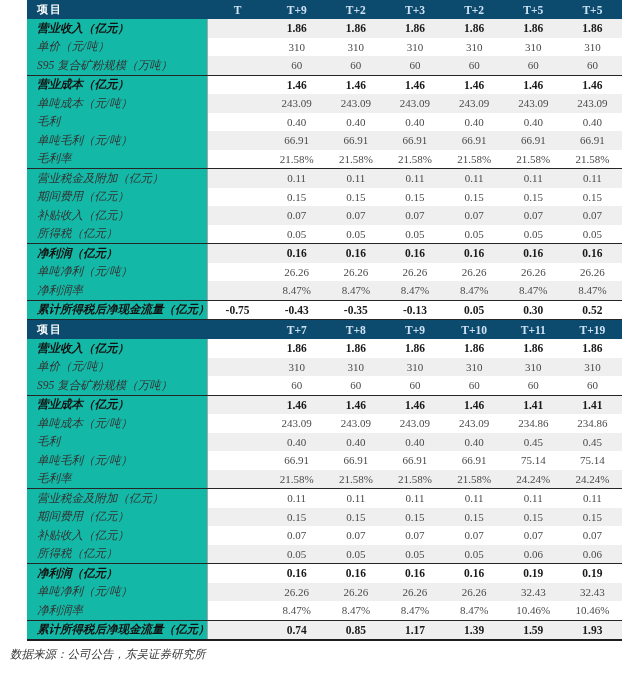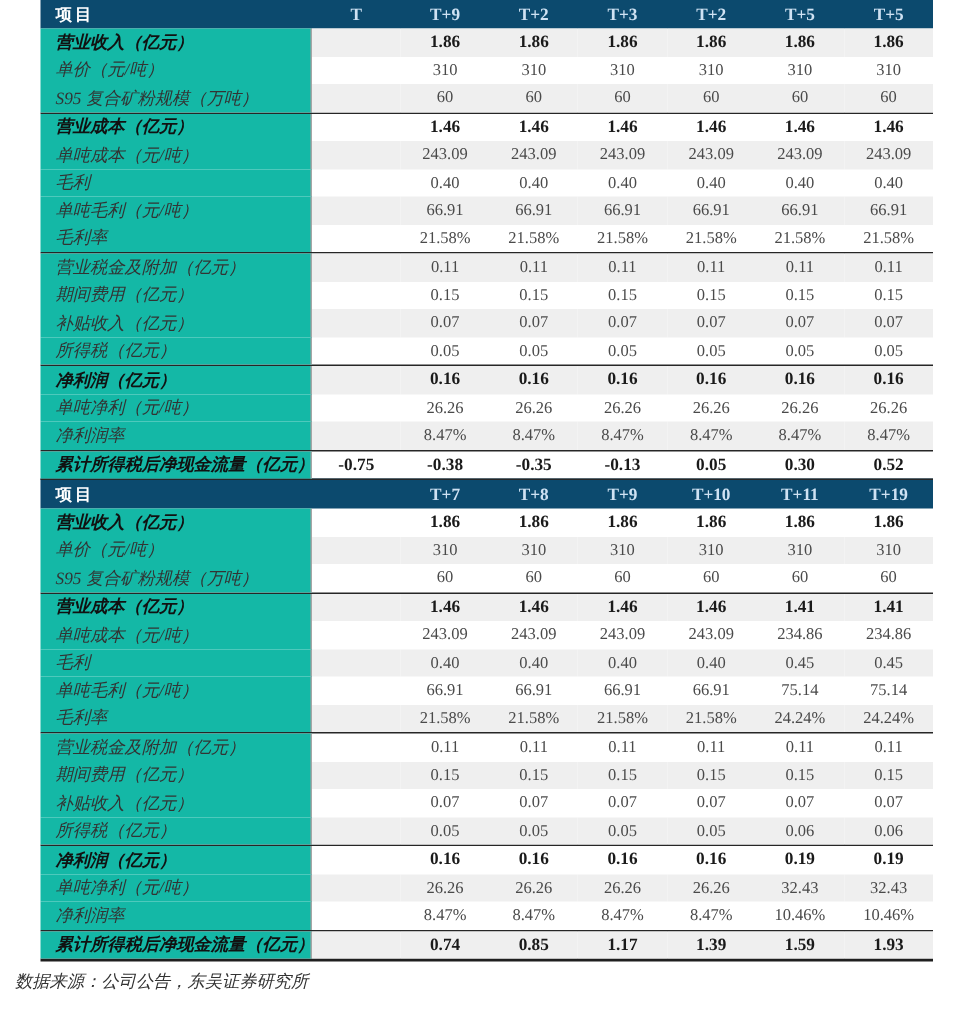--- a/index.html
+++ b/index.html
@@ -216,21 +216,21 @@
         <div class="val">8.47%</div>
         <div class="val">8.47%</div>
         <div class="val">8.47%</div>
         <div class="val">8.47%</div>
         <div class="val">8.47%</div>
         <div class="val">8.47%</div>
       </div>
       <div class="row bold tb">
         <div class="lbl">累计所得税后净现金流量（亿元）</div>
         <div class="val">-0.75</div>
-        <div class="val">-0.38</div>
+        <div class="val">-0.43</div>
         <div class="val">-0.35</div>
         <div class="val">-0.13</div>
         <div class="val">0.05</div>
         <div class="val">0.30</div>
         <div class="val">0.52</div>
       </div>
       <div class="hrow second">
         <div class="hlabel">项目</div>
         <div class="hcell"></div>
         <div class="hcell">T+7</div>

